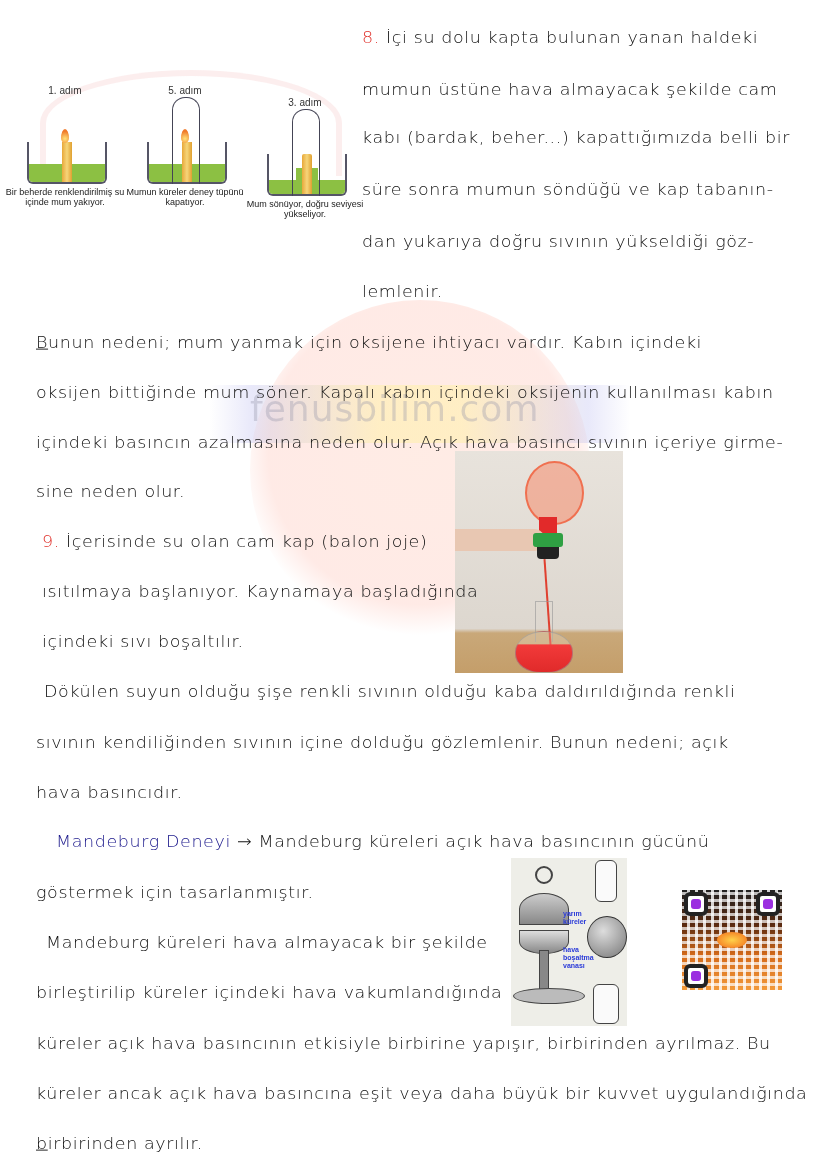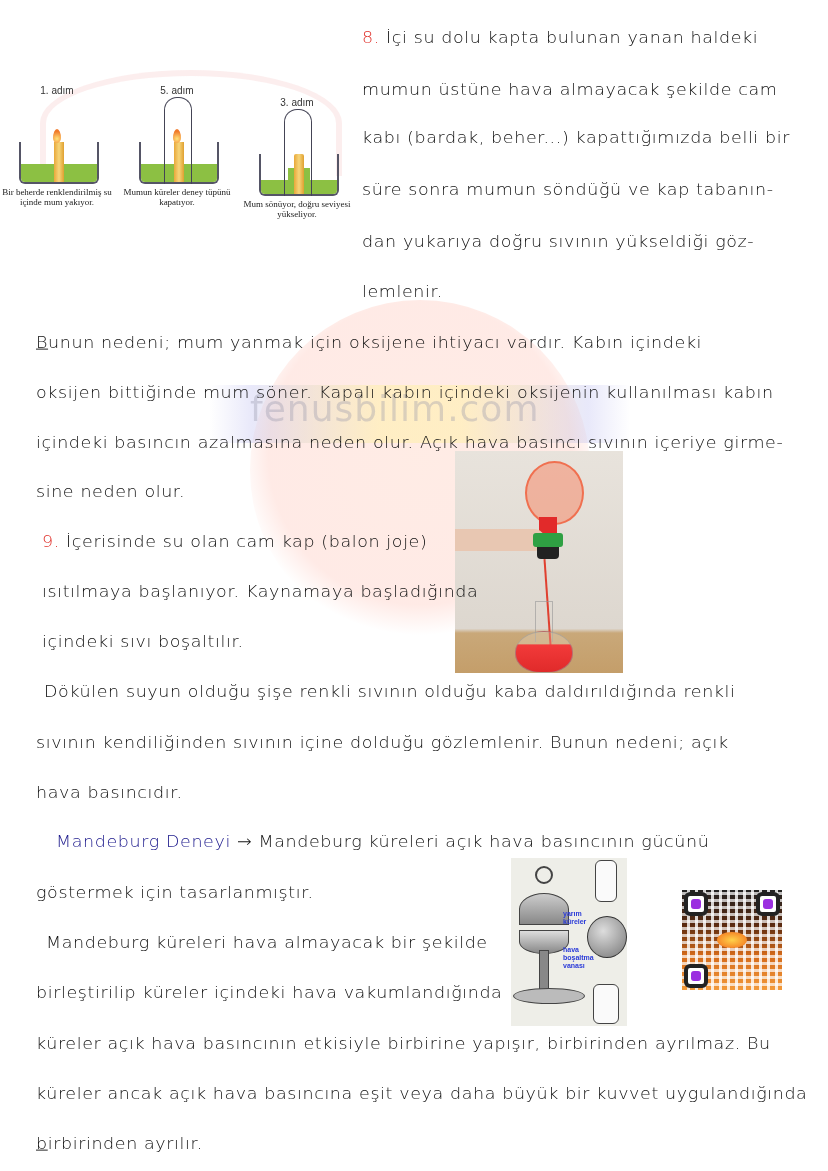--- a/index.html
+++ b/index.html
@@ -31,32 +31,32 @@
   .wm-text {
     position:absolute; left:250px; top:388px; font-size:36px; font-weight:normal;
     color:rgba(150,150,170,0.35); font-family:"DejaVu Sans", sans-serif; letter-spacing:1px;
   }
   .wm-stamp {
     position:absolute; left:40px; top:70px; width:290px; height:100px; border-radius:50% 50% 0 0;
     border:6px solid rgba(230,140,140,0.15); border-bottom:none;
   }
 
   
-  .fig-candle { position:absolute; left:2px; top:85px; width:350px; height:130px; }
+  .fig-candle { position:absolute; left:10px; top:85px; width:350px; height:130px; }
   .step { position:absolute; width:110px; text-align:center; }
   .step-title { font-size:10px; color:#333; font-family:"Liberation Sans", sans-serif; }
   .beaker {
     position:absolute; top:57px; width:76px; height:40px;
     border:2px solid #556; border-top:none; border-radius:0 0 6px 6px; overflow:hidden;
   }
   .water { position:absolute; left:0; right:0; bottom:0; height:18px; background:#8cc043; }
   .candle { position:absolute; left:33px; width:10px; bottom:0; height:48px; background:linear-gradient(90deg,#e8a83a,#f6d57a,#e0a030); border-radius:2px 2px 0 0; }
   .flame { position:absolute; left:34px; width:8px; height:14px; border-radius:50% 50% 50% 50% / 65% 65% 35% 35%; background:radial-gradient(circle at 50% 70%, #ffe27a, #f07a2a 70%); }
   .tube { position:absolute; top:12px; width:26px; height:86px; border:1.5px solid #445; border-bottom:none; border-radius:13px 13px 0 0; }
-  .step-cap { position:absolute; top:102px; width:130px; left:-10px; text-align:center; font-size:9px; line-height:10px; color:#222; font-family:Liberation Serif, serif; }
+  .step-cap { position:absolute; top:102px; width:130px; left:-10px; text-align:center; font-size:9px; line-height:10px; color:#222; font-family:Liberation Sans, sans-serif; }
 
   
   .photo1 {
     position:absolute; left:455px; top:451px; width:168px; height:222px;
     background:linear-gradient(180deg,#e8e3dc 0%,#ddd7cf 80%,#c9a879 82%,#c49e6a 100%);
     overflow:hidden;
   }
   .balloon { position:absolute; left:70px; top:10px; width:55px; height:60px; border-radius:50%; background:rgba(245,140,110,0.55); border:2px solid #f07050; }
   .stopper-red { position:absolute; left:84px; top:66px; width:18px; height:18px; background:#e22a2a; }
   .stopper-green { position:absolute; left:78px; top:82px; width:30px; height:14px; background:#2fa043; border-radius:3px; }

